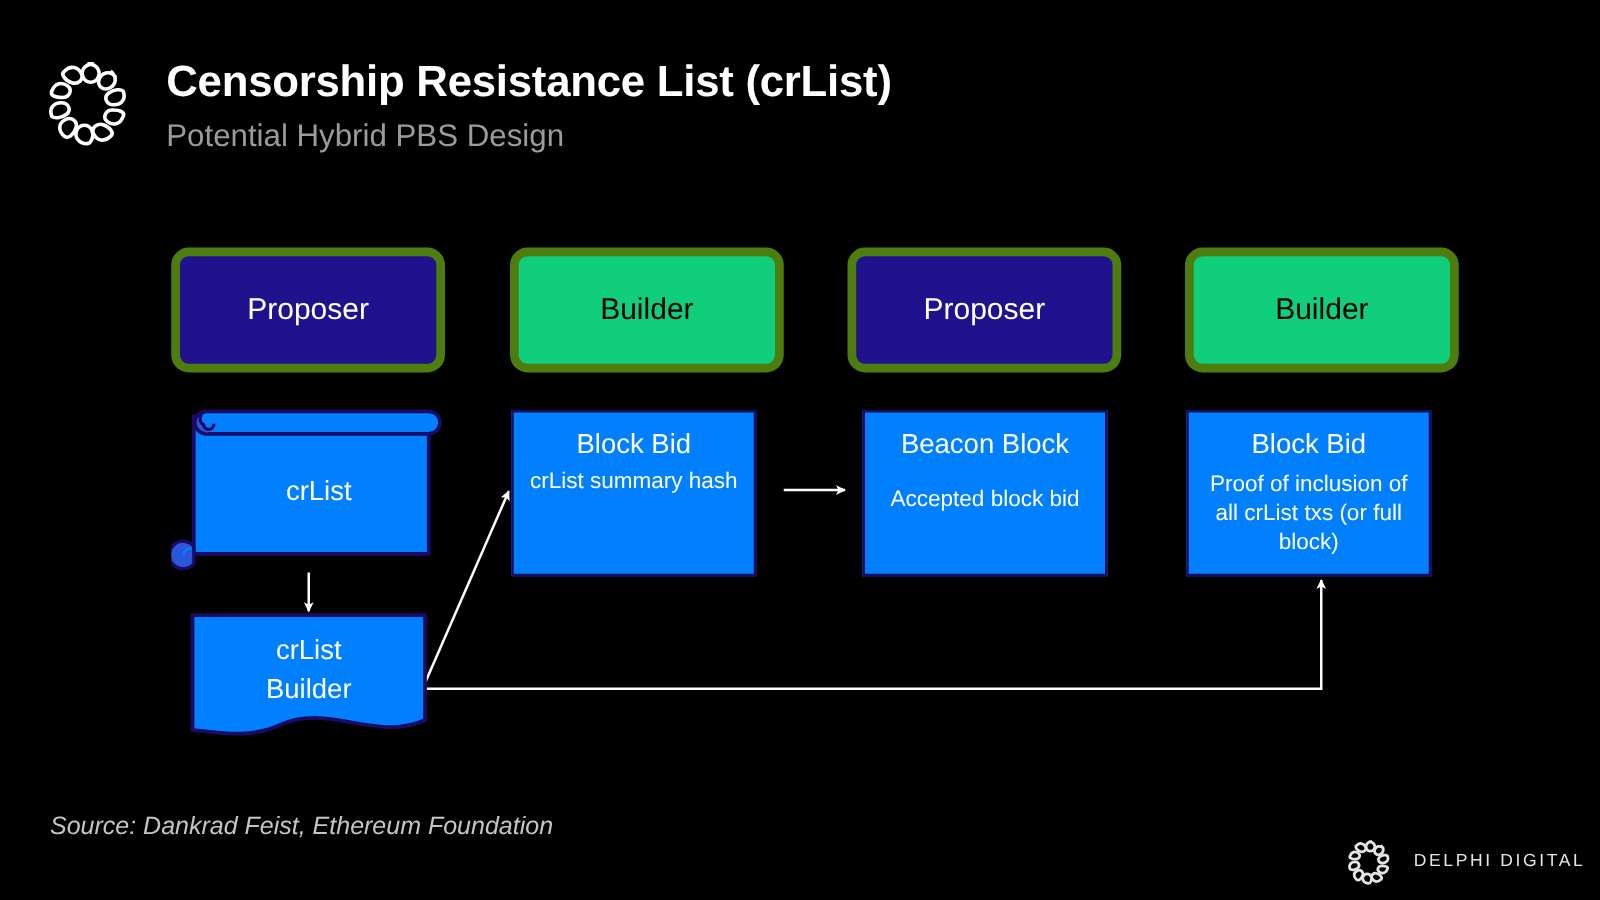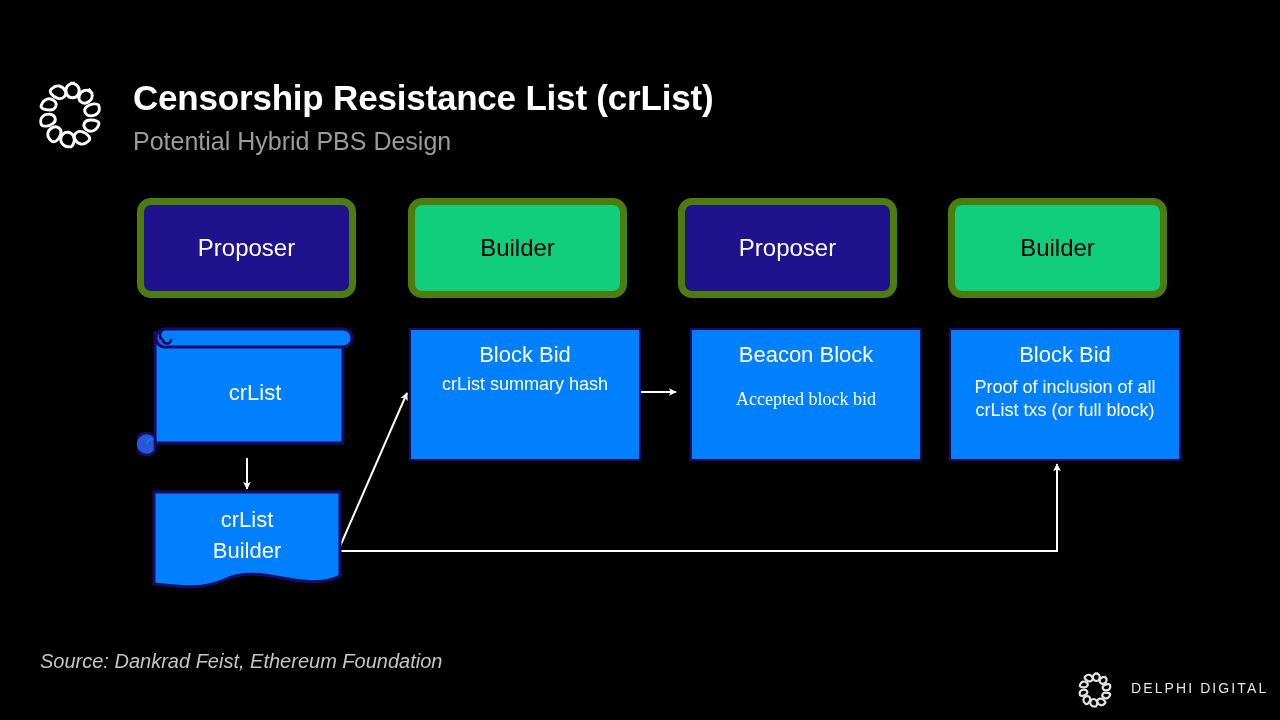--- a/index.html
+++ b/index.html
@@ -23,21 +23,20 @@
     background: #000000;
   }
 
   
   .header {
     position: absolute;
     left: 0;
     top: 0;
     width: 1276px;
     height: 160px;
-    margin-top: 32px;
   }
   .brand-mark {
     position: absolute;
     left: 28px;
     top: 33px;
     width: 84px;
     height: 100px;
   }
   .title-block {
     position: absolute;
@@ -97,21 +96,21 @@
     color: #ffffff;
   }
   .role-builder {
     background: #10ce7c;
     color: #000000;
   }
 
   
   .data-box {
     position: absolute;
-    width: 232px;
+    width: 196px;
     height: 133px;
     background: #0080ff;
     border: 2px solid #1c0b66;
     box-sizing: border-box;
     display: flex;
     flex-direction: column;
     align-items: center;
     color: #ffffff;
     text-align: center;
   }
@@ -121,21 +120,20 @@
     margin-top: 11px;
   }
   .data-box .box-body {
     font-size: 18px;
     line-height: 23px;
     margin-top: 5px;
     padding: 0 10px;
   }
   .data-box.single .box-body {
     margin-top: 20px;
-    font-family: Liberation Serif, serif;
   }
   .data-box.triple .box-body {
     margin-top: 8px;
   }
 
   
   .scroll-shape {
     position: absolute;
     left: 137px;
     top: 325px;

